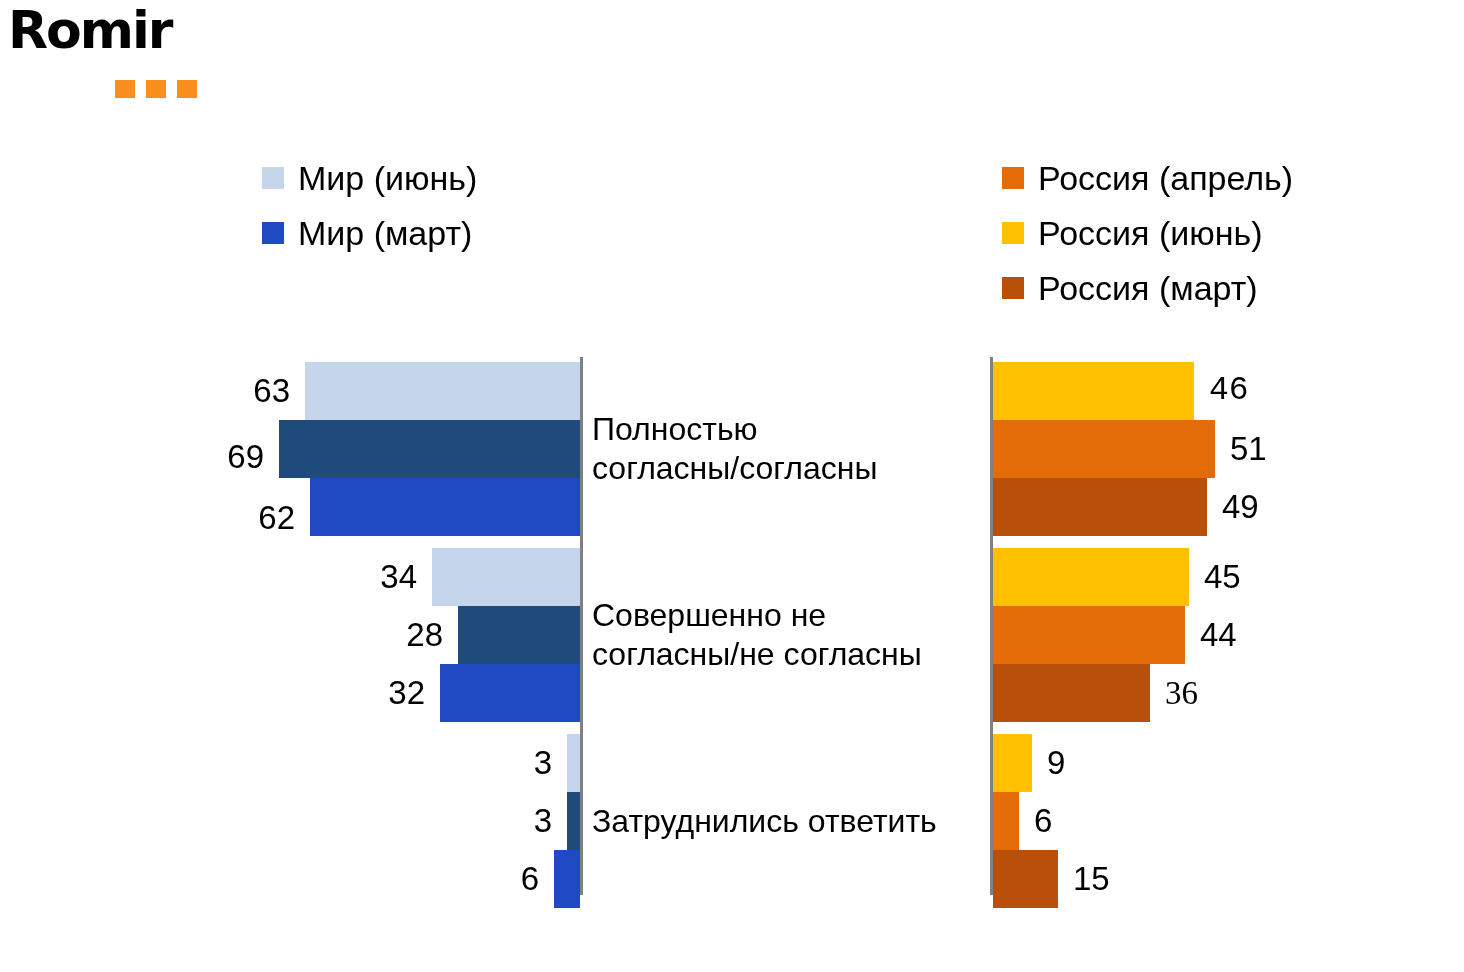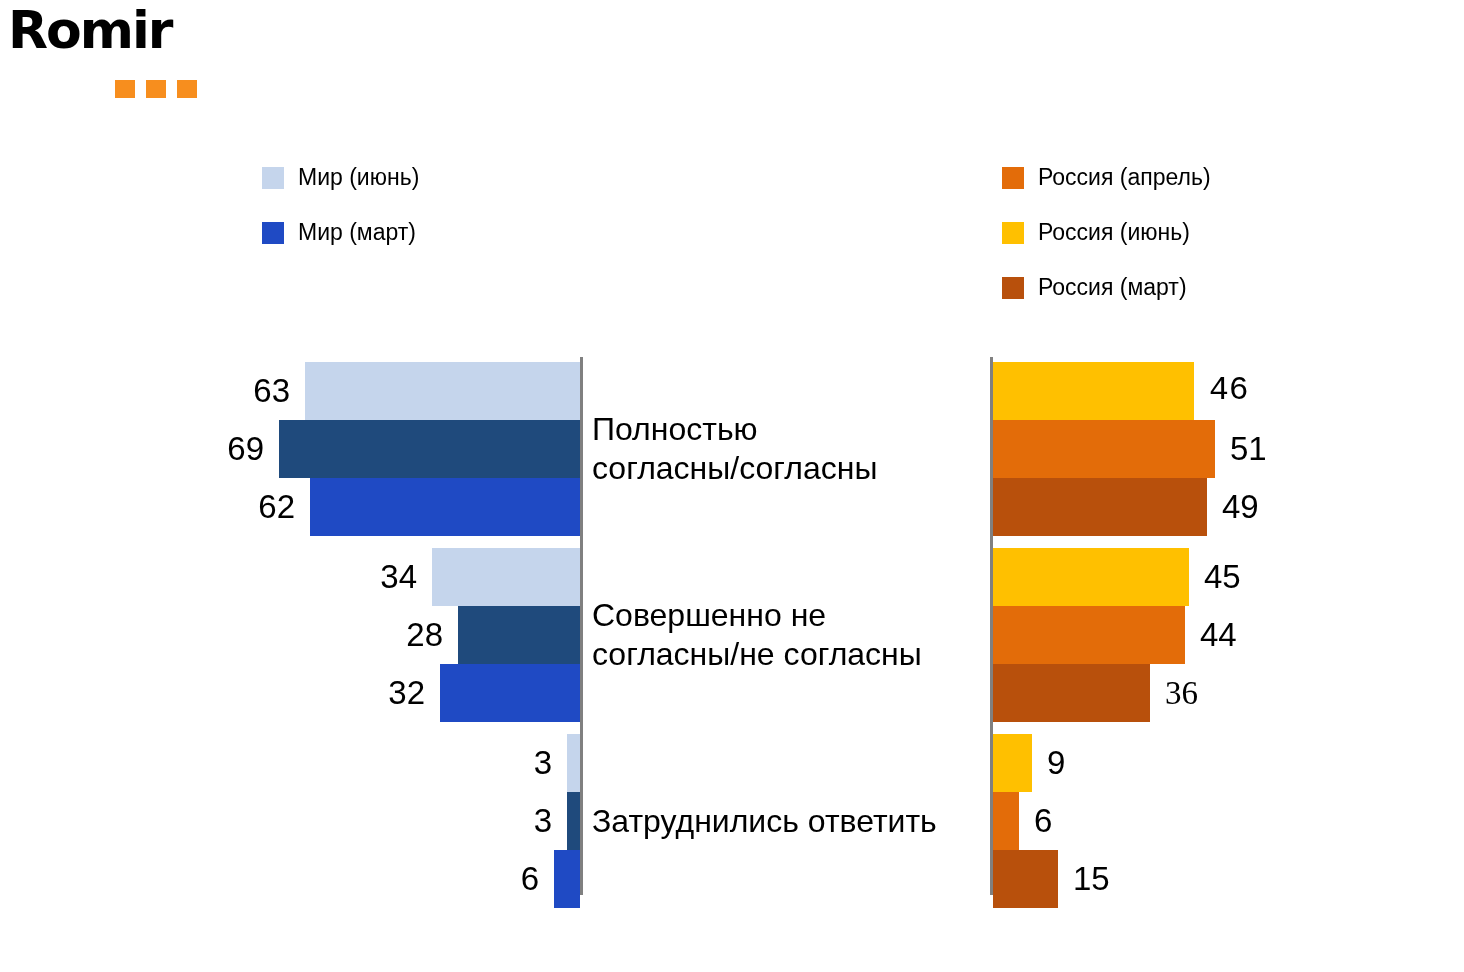--- a/index.html
+++ b/index.html
@@ -45,21 +45,21 @@
   #logo .dots span {
     display: block;
     width: 20px;
     height: 18px;
     background: #F78E1E;
   }
 
   
   .legend {
     position: absolute;
-    font-size: 23px;
+    font-size: 34px;
     line-height: 1;
   }
   .legend-row {
     display: flex;
     align-items: center;
     height: 55px;
   }
   .legend-swatch {
     width: 22px;
     height: 22px;
@@ -160,27 +160,27 @@
   <div class="axis-line" id="axis-left"></div>
   <div class="axis-line" id="axis-right"></div>
   <div id="bars-layer">
       <div class="bar bar-left" style="background: rgb(197, 213, 236); top: 22px; width: 275px; left: 305px;"></div>
       <div class="bar-value left" style="top: 22px; left: 185px; width: 105px;">63</div>
       <div class="bar bar-left" style="background: rgb(197, 213, 236); top: 208px; width: 148px; left: 432px;"></div>
       <div class="bar-value left" style="top: 208px; left: 312px; width: 105px;">34</div>
       <div class="bar bar-left" style="background: rgb(197, 213, 236); top: 394px; width: 13px; left: 567px;"></div>
       <div class="bar-value left" style="top: 394px; left: 447px; width: 105px;">3</div>
       <div class="bar bar-left" style="background: rgb(31, 74, 124); top: 80px; width: 301px; left: 279px;"></div>
-      <div class="bar-value left" style="top: 80px; left: 159px; width: 105px;">69</div>
+      <div class="bar-value left" style="top: 88px; left: 159px; width: 105px;">69</div>
       <div class="bar bar-left" style="background: rgb(31, 74, 124); top: 266px; width: 122px; left: 458px;"></div>
       <div class="bar-value left" style="top: 266px; left: 338px; width: 105px;">28</div>
       <div class="bar bar-left" style="background: rgb(31, 74, 124); top: 452px; width: 13px; left: 567px;"></div>
       <div class="bar-value left" style="top: 452px; left: 447px; width: 105px;">3</div>
       <div class="bar bar-left" style="background: rgb(31, 74, 196); top: 138px; width: 270px; left: 310px;"></div>
-      <div class="bar-value left" style="top: 138px; left: 190px; width: 105px;">62</div>
+      <div class="bar-value left" style="top: 149px; left: 190px; width: 105px;">62</div>
       <div class="bar bar-left" style="background: rgb(31, 74, 196); top: 324px; width: 140px; left: 440px;"></div>
       <div class="bar-value left" style="top: 324px; left: 320px; width: 105px;">32</div>
       <div class="bar bar-left" style="background: rgb(31, 74, 196); top: 510px; width: 26px; left: 554px;"></div>
       <div class="bar-value left" style="top: 510px; left: 434px; width: 105px;">6</div>
       <div class="bar bar-right" style="background: rgb(255, 192, 0); top: 22px; width: 201px; left: 993px;"></div>
       <div class="bar-value right" style="top: 22px; left: 1209px; width: 105px; font-family: Liberation Mono, monospace;">46</div>
       <div class="bar bar-right" style="background: rgb(255, 192, 0); top: 208px; width: 196px; left: 993px;"></div>
       <div class="bar-value right" style="top: 208px; left: 1204px; width: 105px;">45</div>
       <div class="bar bar-right" style="background: rgb(255, 192, 0); top: 394px; width: 39px; left: 993px;"></div>
       <div class="bar-value right" style="top: 394px; left: 1047px; width: 105px;">9</div>

